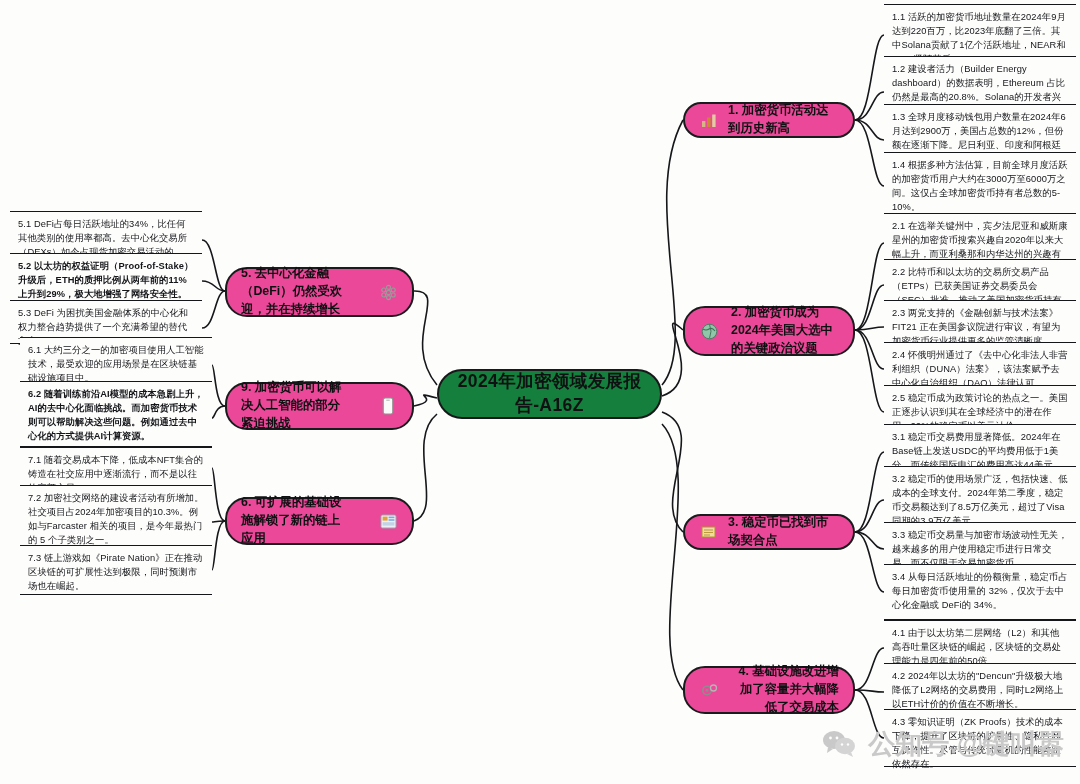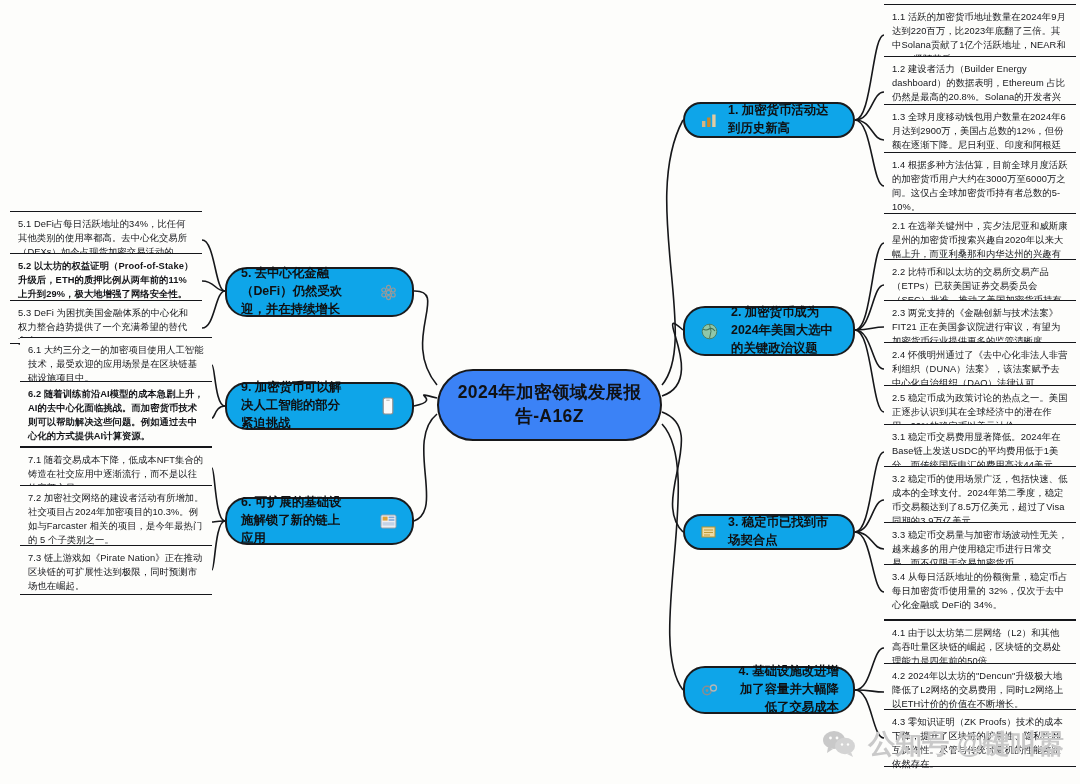--- a/index.html
+++ b/index.html
@@ -18,41 +18,41 @@
   #wires {
     position: absolute; left: 0; top: 0;
     width: 1080px; height: 784px;
     pointer-events: none;
   }
 
   
   .center-node {
     position: absolute;
     left: 437px; top: 369px;
-    width: 225px; height: 72px;
+    width: 225px; height: 50px;
     border: 2.5px solid #17181a;
     border-radius: 36px;
-    background: #3b82f6;
+    background: #15803d;
     display: flex; align-items: center; justify-content: center;
     text-align: center;
     font-size: 17.5px;
     font-weight: bold;
     color: #101113;
     letter-spacing: .4px;
     line-height: 1.35;
     padding: 0 14px;
     z-index: 6;
   }
 
   
   .branch {
     position: absolute;
     border: 2.2px solid #1a1b1d;
     border-radius: 22px;
-    background: #0ea5e9;
+    background: #ec4899;
     display: flex; align-items: center;
     gap: 9px;
     padding: 0 14px;
     font-size: 12.4px;
     font-weight: bold;
     color: #0f1012;
     line-height: 1.45;
     z-index: 5;
   }
   .branch.right { justify-content: flex-start; }

